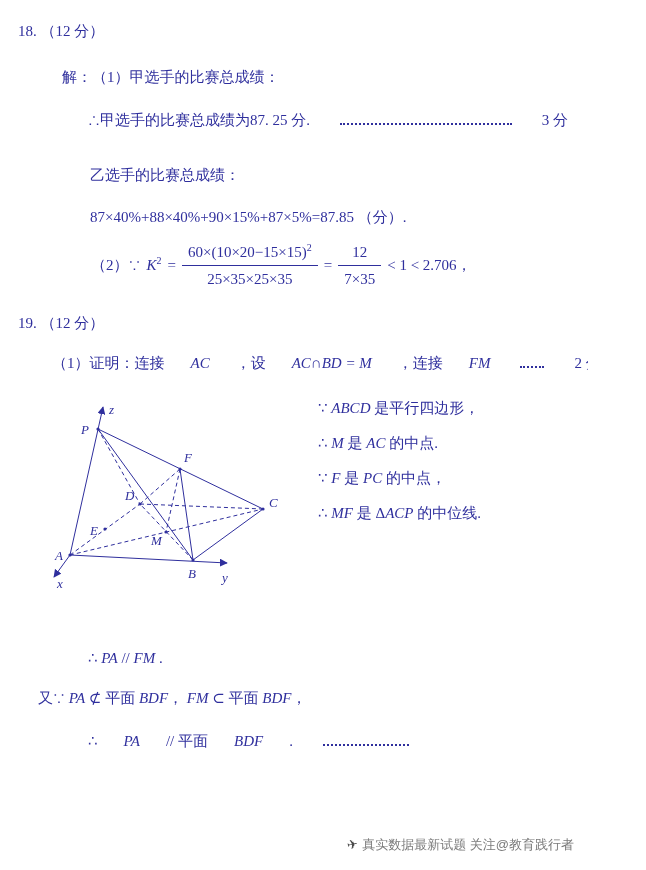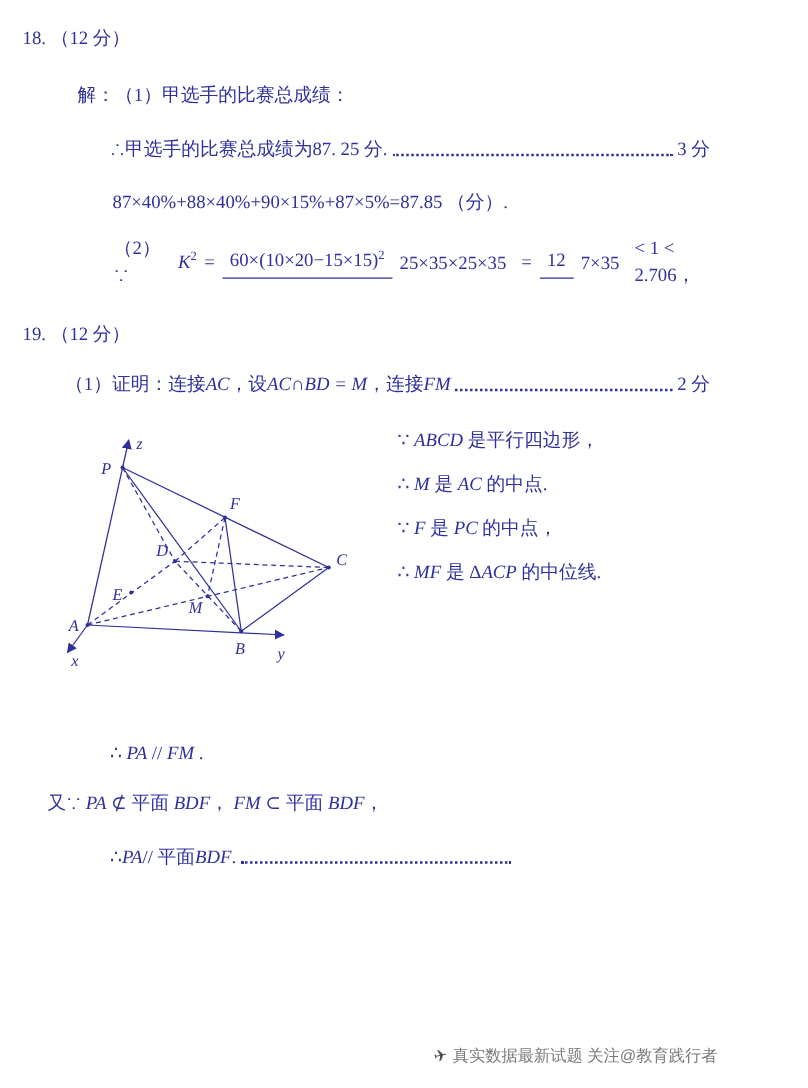--- a/index.html
+++ b/index.html
@@ -2,26 +2,26 @@
 <html style="--ink: #2f2f9d;"><head>
 <meta charset="utf-8">
 <style>
   html,body{margin:0;padding:0;background:#ffffff;}
   :root{--ink:#2f2f9d;}
   .page{position:relative;width:588px;height:870px;background:#fff;color:var(--ink);
         font-family:"Liberation Serif","DejaVu Serif",serif;font-size:15px;line-height:22px;overflow:hidden;}
   .line{white-space:nowrap;}
   i{font-style:italic;font-family:"Liberation Serif",serif;}
   sup{font-size:10px;line-height:0;}
-  .leaderline{display:flex;align-items:baseline;}
+  .leaderline{display:flex;align-items:baseline;gap:26px;}
   .leader{flex:1 1 auto;min-width:24px;border-bottom:2px dotted var(--ink);align-self:flex-end;margin:0 4px 6px 4px;}
   .score{white-space:nowrap;}
   .kline{display:flex;align-items:center;height:54px;}
   .kline>*{margin:0 3px;}
-  .frac{display:inline-flex;flex-direction:row;text-align:center;}
+  .frac{display:inline-flex;flex-direction:column;text-align:center;}
   .frac .num{padding:0 6px 2px;border-bottom:1.4px solid var(--ink);}
   .frac .den{padding:2px 6px 0;}
   .figrow{display:flex;}
   .reasons .line{margin-bottom:13px;}
   svg text{font-family:"Liberation Serif",serif;font-size:13px;font-style:italic;fill:var(--ink);}
   svg line{stroke:var(--ink);stroke-width:1;}
   .dashed line{stroke-dasharray:4 3;}
   .watermark{position:absolute;right:14px;bottom:14px;color:#7a7a7a;font-size:13px;
              font-family:"Liberation Sans","DejaVu Sans",sans-serif;white-space:nowrap;}
   .watermark .plane{color:#4a4a4a;display:inline-block;transform:rotate(-12deg);margin-right:4px;font-style:normal;}
@@ -35,20 +35,21 @@
 
   <div class="line" style="margin:24px 0 0 62px">解：（1）甲选手的比赛总成绩：</div>
 
 
   <div class="line leaderline" style="margin:21px 20px 0 88px">
     <span>∴甲选手的比赛总成绩为87. 25 分.</span>
     <span class="leader"></span>
     <span class="score">3 分</span>
   </div>
 
+  <div class="line" style="margin:33px 0 0 90px">乙选手的比赛总成绩：</div>
 
   <div class="line" style="margin:20px 0 0 90px">
     <span>87×40%+88×40%+90×15%+87×5%=87.85</span>
     <span>（分）.</span>
   </div>
 
 
   <div class="kline" style="margin:10px 0 0 88px">
     <span>（2）∵</span>
     <span><i>K</i><sup>2</sup></span>

